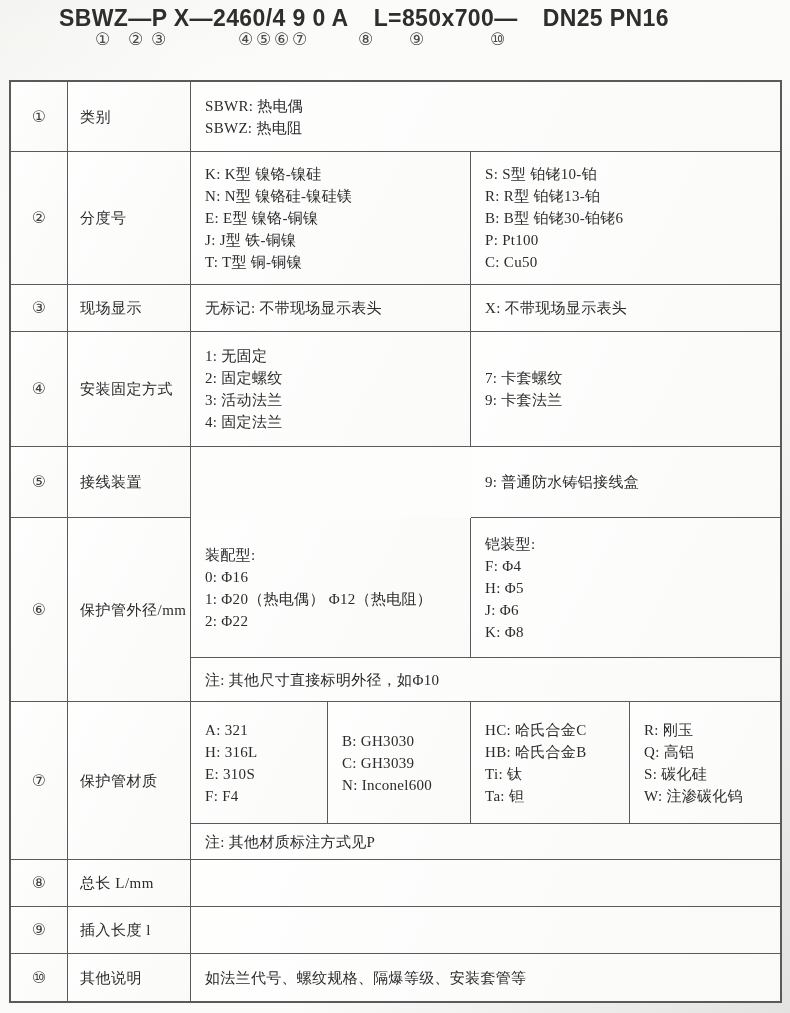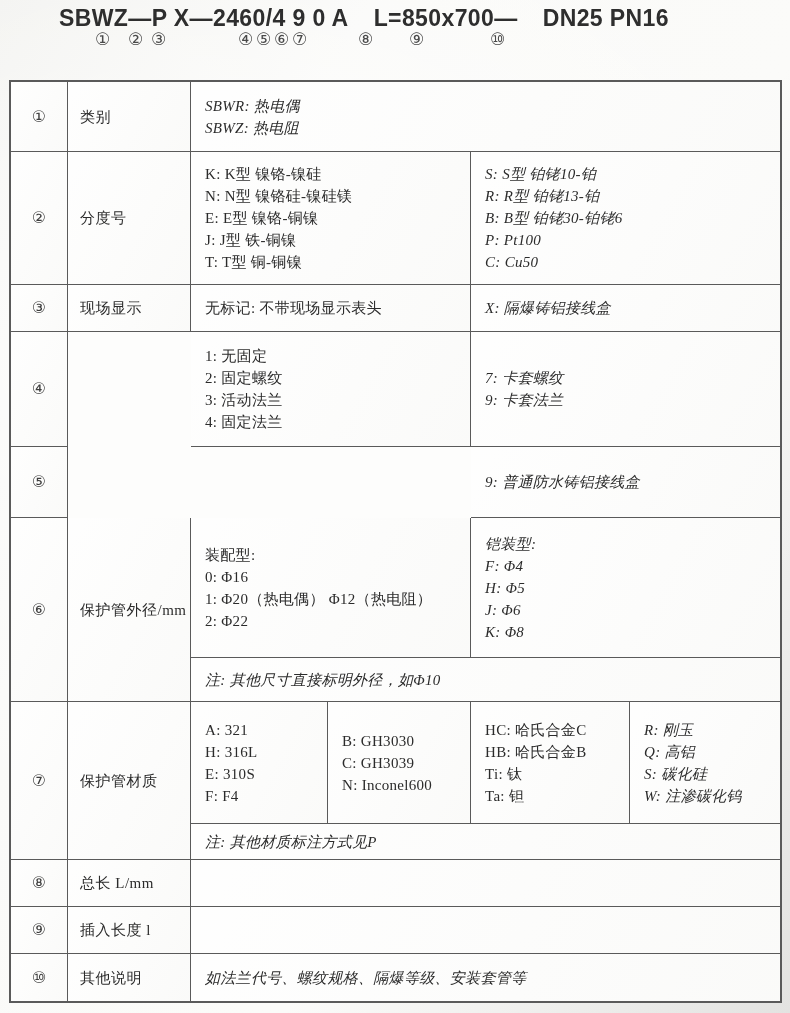--- a/index.html
+++ b/index.html
@@ -39,21 +39,21 @@
     border:2px solid #5a5a5a;
     background:#fdfdfc;
   }
   .cell{
     border-right:1px solid #5a5a5a;
     border-bottom:1px solid #5a5a5a;
     display:flex;align-items:center;
     font-size:15px;line-height:22px;
     background:linear-gradient(118deg,rgba(255,255,255,.65),rgba(246,246,244,.4));
   }
-  .lc{border-right:none;font-style:italic;}
+  .lc{border-right:none;}
   .lb{border-bottom:none;}
   .num{justify-content:center;font-family:"DejaVu Sans",sans-serif;font-size:16px;color:#3d3d3d;}
   .label{padding-left:12px;letter-spacing:.5px;}
   .content{padding-left:14px;padding-right:6px;white-space:pre-line;letter-spacing:.3px;}
 </style>
 </head>
 <body>
 
 <div class="page">
 
@@ -91,31 +91,33 @@
 T: T型 铜-铜镍</div>
     <div class="cell content lc" style="grid-area:2/5/3/7">S: S型 铂铑10-铂
 R: R型 铂铑13-铂
 B: B型 铂铑30-铂铑6
 P: Pt100
 C: Cu50</div>
 
     <div class="cell num" style="grid-area:3/1/4/2">③</div>
     <div class="cell label" style="grid-area:3/2/4/3">现场显示</div>
     <div class="cell content" style="grid-area:3/3/4/5">无标记: 不带现场显示表头</div>
-    <div class="cell content lc" style="grid-area:3/5/4/7">X: 隔爆铸铝接线盒</div>
+    <div class="cell content lc" style="grid-area:3/5/4/7">X: 不带现场显示表头</div>
 
     <div class="cell num" style="grid-area:4/1/5/2">④</div>
+    <div class="cell label" style="grid-area:4/2/5/3">安装固定方式</div>
     <div class="cell content" style="grid-area:4/3/5/5">1: 无固定
 2: 固定螺纹
 3: 活动法兰
 4: 固定法兰</div>
     <div class="cell content lc" style="grid-area:4/5/5/7">7: 卡套螺纹
 9: 卡套法兰</div>
 
     <div class="cell num" style="grid-area:5/1/6/2">⑤</div>
+    <div class="cell label" style="grid-area:5/2/6/3">接线装置</div>
     <div class="cell content lc" style="grid-area:5/5/6/7">9: 普通防水铸铝接线盒</div>
 
     <div class="cell num" style="grid-area:6/1/8/2">⑥</div>
     <div class="cell label" style="grid-area:6/2/8/3">保护管外径/mm</div>
     <div class="cell content" style="grid-area:6/3/7/5">装配型:
 0: Φ16
 1: Φ20（热电偶） Φ12（热电阻）
 2: Φ22</div>
     <div class="cell content lc" style="grid-area:6/5/7/7">铠装型:
 F: Φ4

